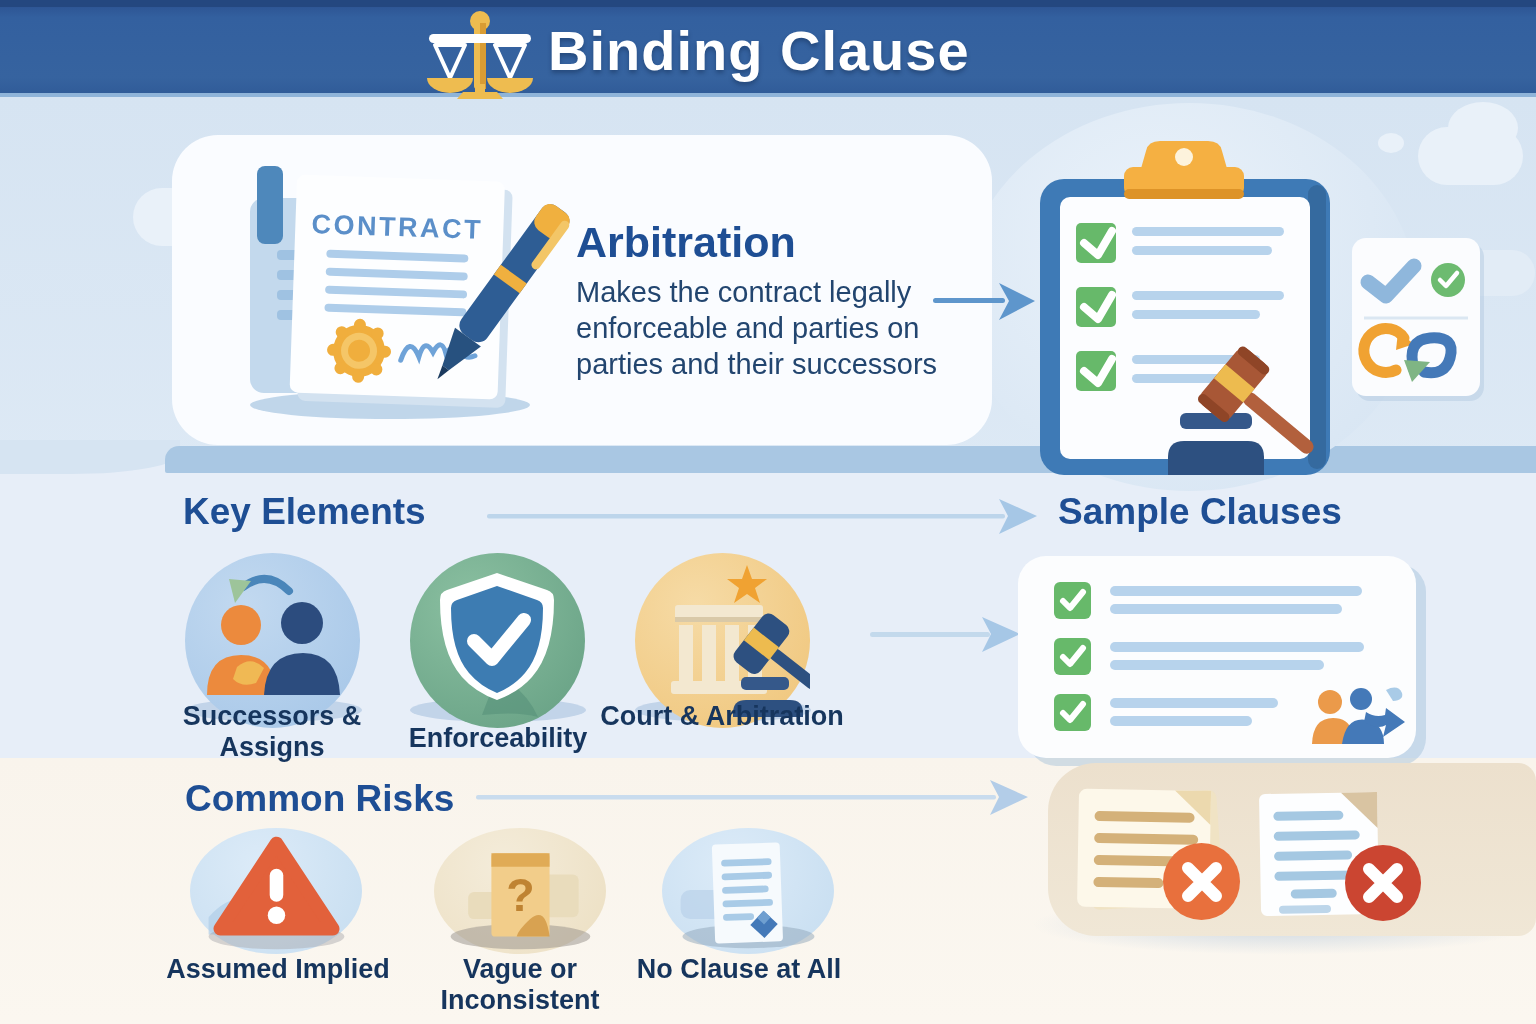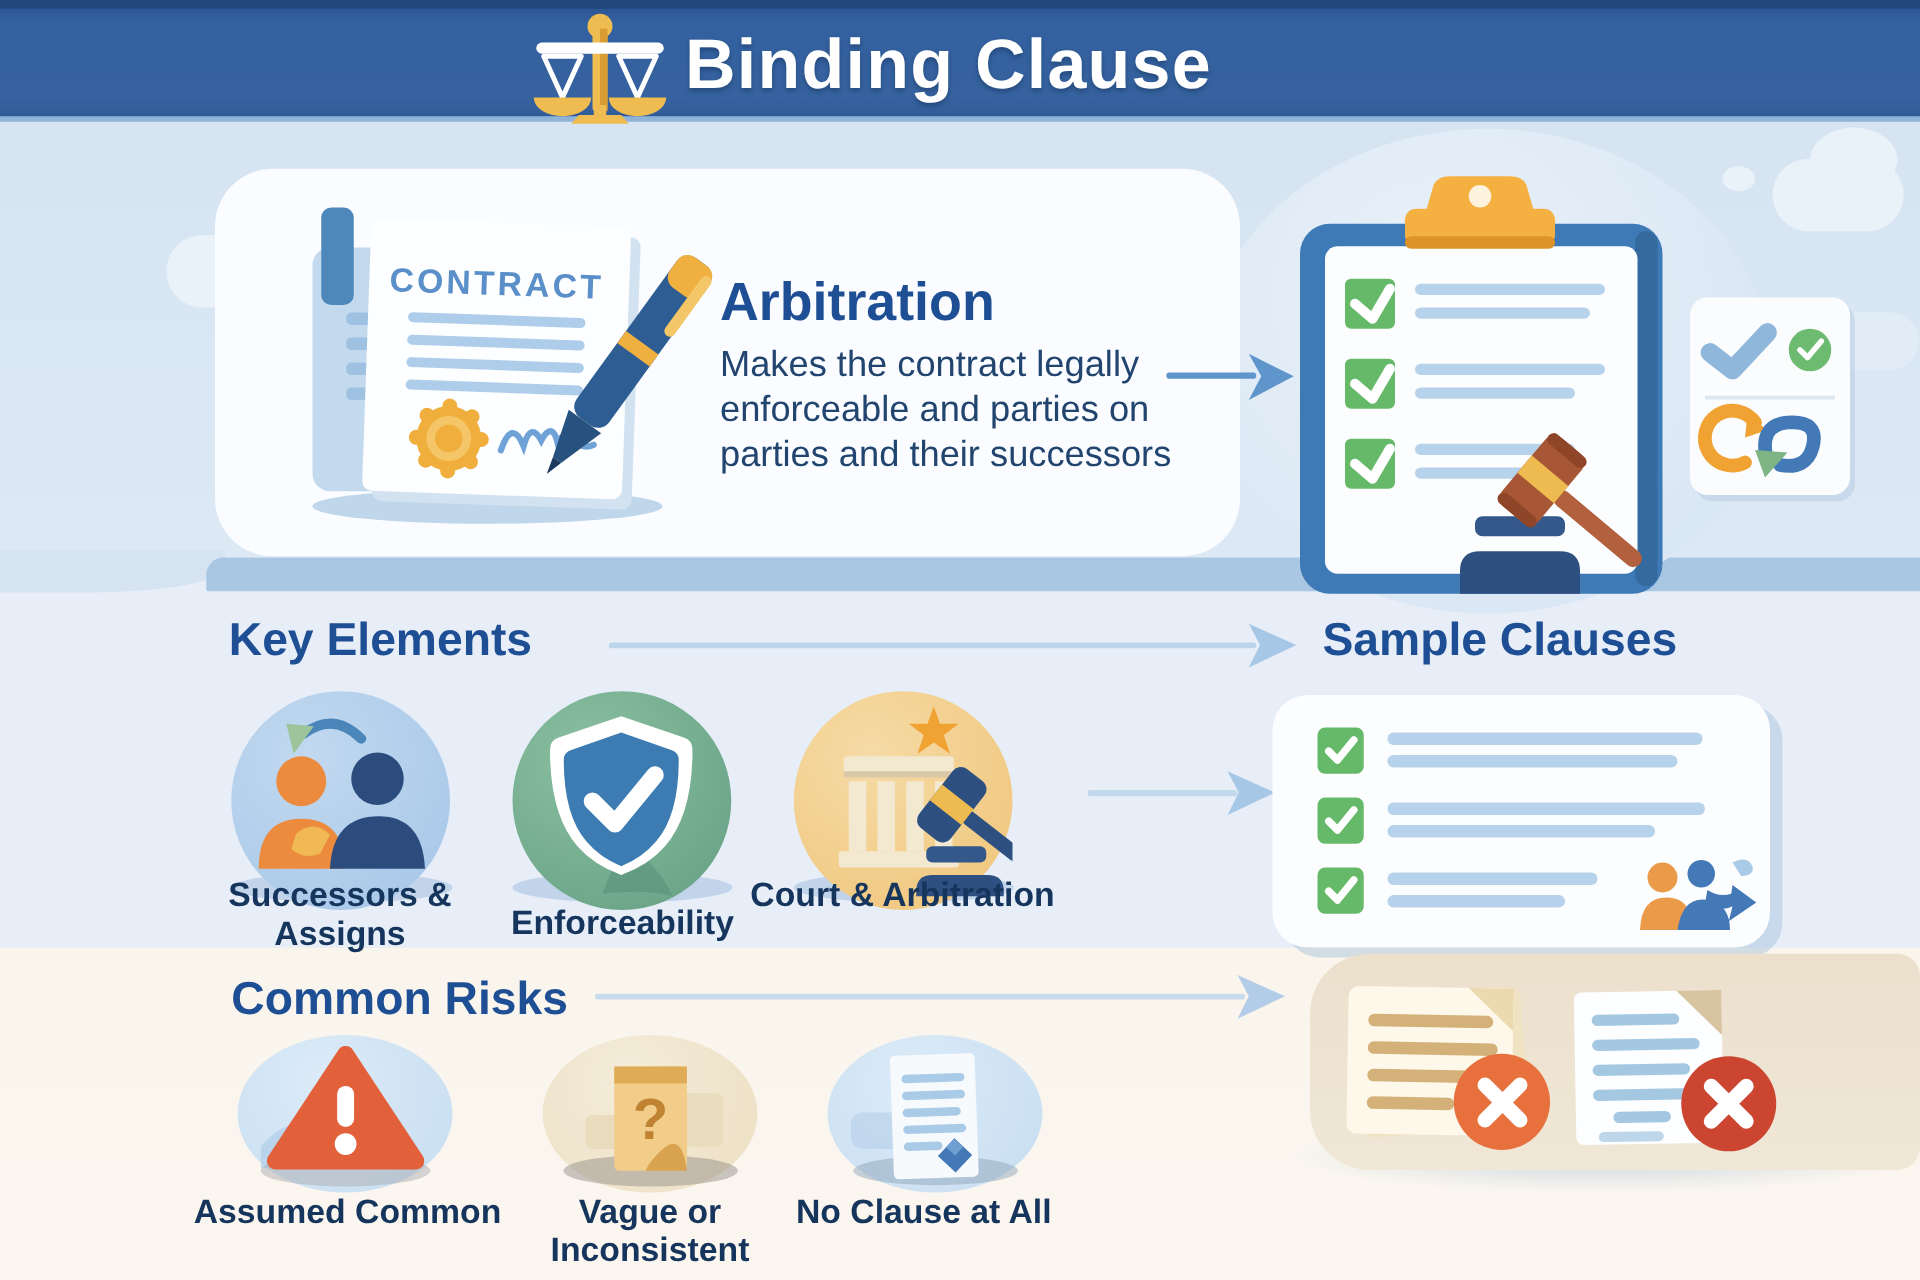--- a/index.html
+++ b/index.html
@@ -345,21 +345,21 @@
 
   <div class="abs risk-oval" style="left:190px;top:828px;width:172px;height:126px;background:radial-gradient(circle at 40% 30%,#dcebf8,#c6ddf0);">
     <svg width="172" height="126" viewBox="0 0 175 130">
       <path d="M18,92 q30,-34 60,-8 q26,-30 56,-4 l0,30 l-116,0 Z" fill="#b2cfe8" opacity=".75"></path>
       <ellipse cx="88" cy="112" rx="70" ry="13" fill="#a6a6ab" opacity=".45"></ellipse>
       <path d="M88,16 L146,104 L30,104 Z" fill="#e2613b" stroke="#e2613b" stroke-width="14" stroke-linejoin="round"></path>
       <rect x="81" y="42" width="14" height="34" rx="7" fill="#ffffff"></rect>
       <circle cx="88" cy="90" r="9" fill="#ffffff"></circle>
     </svg>
   </div>
-  <div class="abs risk-label" style="left:138px;top:954px;">Assumed Common</div>
+  <div class="abs risk-label" style="left:138px;top:954px;">Assumed Implied</div>
 
   <div class="abs risk-oval" style="left:434px;top:828px;width:172px;height:126px;background:radial-gradient(circle at 40% 30%,#f4ecda,#ecdfc2);">
     <svg width="172" height="126" viewBox="0 0 175 130">
       <rect x="96" y="48" width="52" height="44" rx="6" fill="#e9dcbc"></rect>
       <rect x="34" y="66" width="40" height="28" rx="6" fill="#e9dcbc"></rect>
       <ellipse cx="88" cy="112" rx="72" ry="13" fill="#95908a" opacity=".5"></ellipse>
       <rect x="58" y="26" width="60" height="86" rx="4" fill="#f2cd8a"></rect>
       <path d="M58,26 L118,26 L118,40 L58,40 Z" fill="#e0ab56"></path>
       <path d="M118,112 q-4,-32 -20,-18 q-12,11 -14,18 Z" fill="#d8a251"></path>
       <text x="88" y="86" text-anchor="middle" font-size="48" font-weight="bold" fill="#bf8332" font-family="Liberation Sans, sans-serif">?</text>

